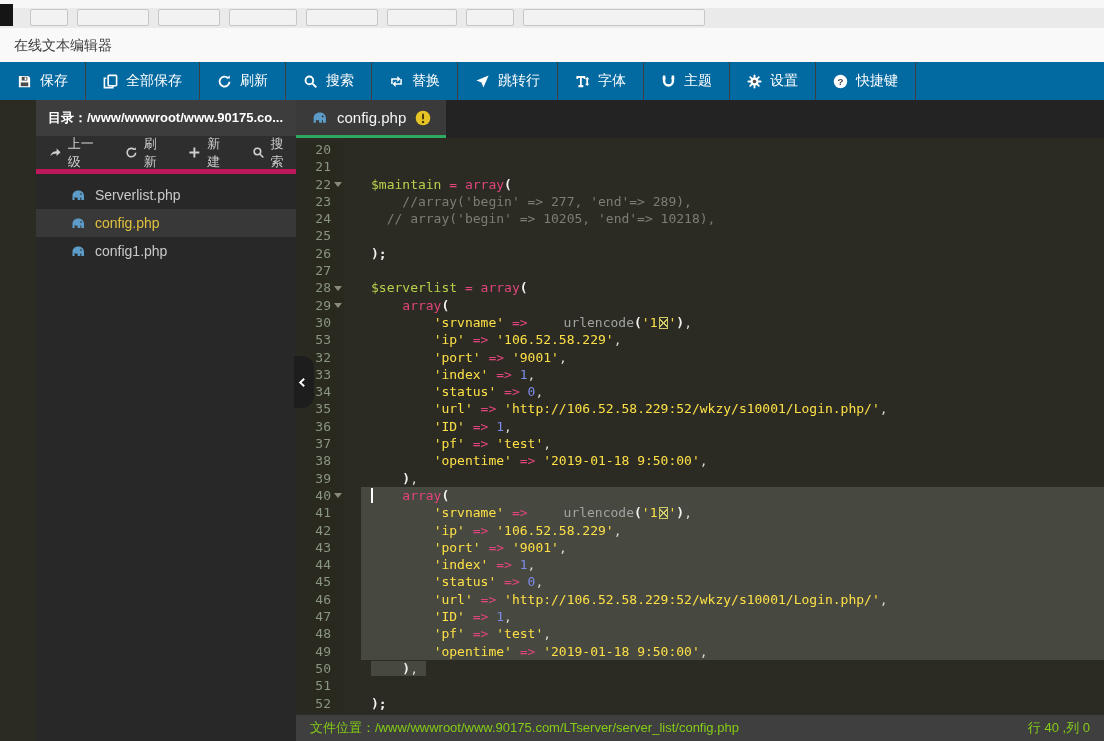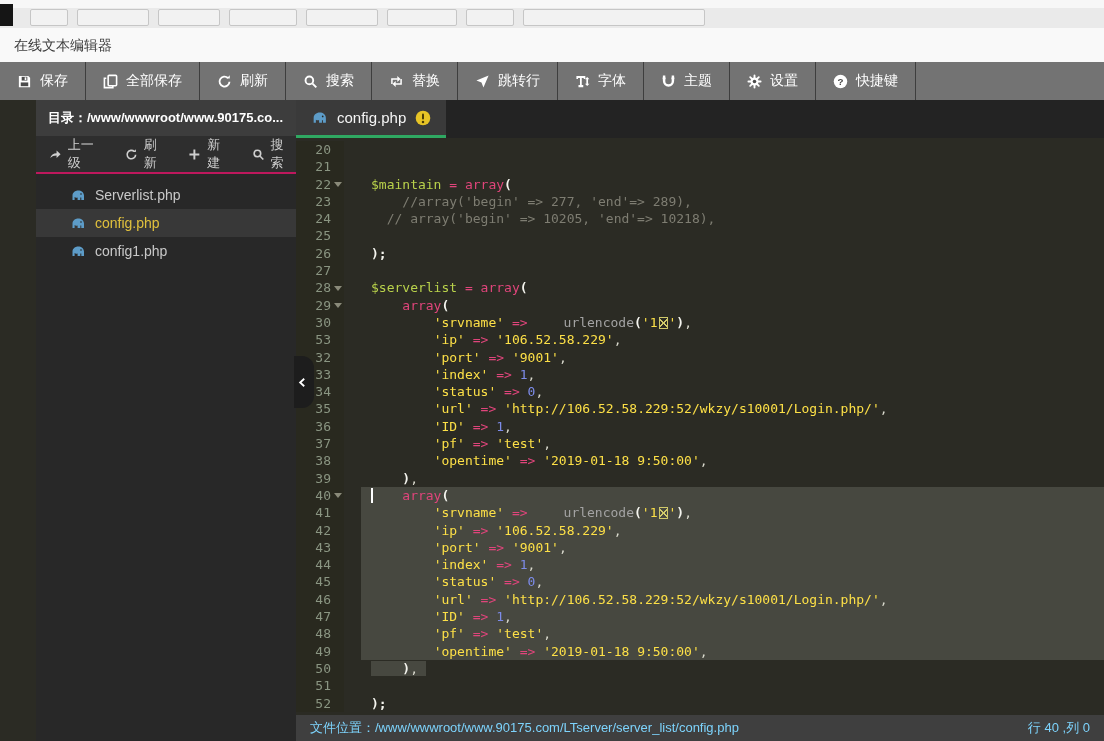--- a/index.html
+++ b/index.html
@@ -13,35 +13,35 @@
     position:relative; flex:none; }
   .top-strip .notch { position:absolute; left:0; top:4px; width:13px; height:22px; background:#151515; }
   .top-strip .ghosts { position:absolute; left:30px; top:9px; display:flex; gap:9px; }
   .ghost-box { height:17px; border:1px solid #c6c6c6; background:#f2f2f2; border-radius:2px; }
 
   
   .title-bar { height:34px; background:#f9f9f9; color:#3c3c3c; font-size:14px;
     line-height:34px; padding-left:14px; flex:none; }
 
   
-  .toolbar { height:38px; background:#737373; display:flex; align-items:stretch; flex:none; }
+  .toolbar { height:38px; background:#0369a1; display:flex; align-items:stretch; flex:none; }
   .tb-btn { display:flex; align-items:center; gap:8px; padding:0 17px; color:#fff;
     font-size:14px; border-right:1px solid #3e3e3e; cursor:pointer; }
   .icon { display:inline-flex; width:15px; height:15px; align-items:center; justify-content:center; }
   .icon svg { width:100%; height:100%; display:block; }
 
   
   .main { flex:1; display:flex; min-height:0; }
 
   
   .sidebar { width:260px; flex:none; background:#282828; display:flex; flex-direction:column;margin-left:36px; }
   .dir-header { height:36px; background:#3d3d3d; color:#fff; font-weight:bold; font-size:13px;
     line-height:36px; padding:0 12px; white-space:nowrap; overflow:hidden; }
   .side-actions { height:38px; background:#2e2e2e; display:flex; align-items:center;
-    gap:19px; padding-left:13px; border-bottom:2px solid #be185d; }
+    gap:19px; padding-left:13px; border-bottom:5px solid #be185d; }
   .side-act { display:flex; align-items:center; gap:6px; color:#cfcfcf; font-size:13px; cursor:pointer; }
   .side-act .icon { width:13px; height:13px; }
   .file-list { list-style:none; padding-top:7px; flex:1; overflow:hidden; }
   .file-item { height:28px; display:flex; align-items:center; gap:9px; padding-left:34px;
     color:#c9c9c9; font-size:14px; cursor:pointer; }
   .file-item .icon { width:16px; height:14px; color:#5d9cc8; }
   .file-item.selected { background:#383838; color:#e0c03d; }
 
   
   .editor-col { flex:1; display:flex; flex-direction:column; min-width:0; position:relative; }
@@ -82,21 +82,21 @@
     background:linear-gradient(45deg, transparent 44%, #cfc96a 44% 56%, transparent 56%),
                linear-gradient(-45deg, transparent 44%, #cfc96a 44% 56%, transparent 56%); }
 
   
   .collapse-handle { position:absolute; left:-2px; top:256px; width:20px; height:52px;
     background:#1d1d1d; border-radius:0 12px 12px 0; display:flex; align-items:center;
     justify-content:flex-start; padding-left:3px; cursor:pointer; z-index:5; }
   .collapse-handle .icon { width:11px; height:13px; }
 
   
-  .status-bar { height:26px; background:#3f3f3f; color:#7dd3fc; font-size:13px;
+  .status-bar { height:26px; background:#3f3f3f; color:#84cc16; font-size:13px;
     display:flex; align-items:center; justify-content:space-between; padding:0 14px; flex:none; }
 </style>
 </head>
 <body>
 
 <div class="app">
 
   <div class="top-strip">
     <span class="notch"></span>
     <span class="ghosts">

